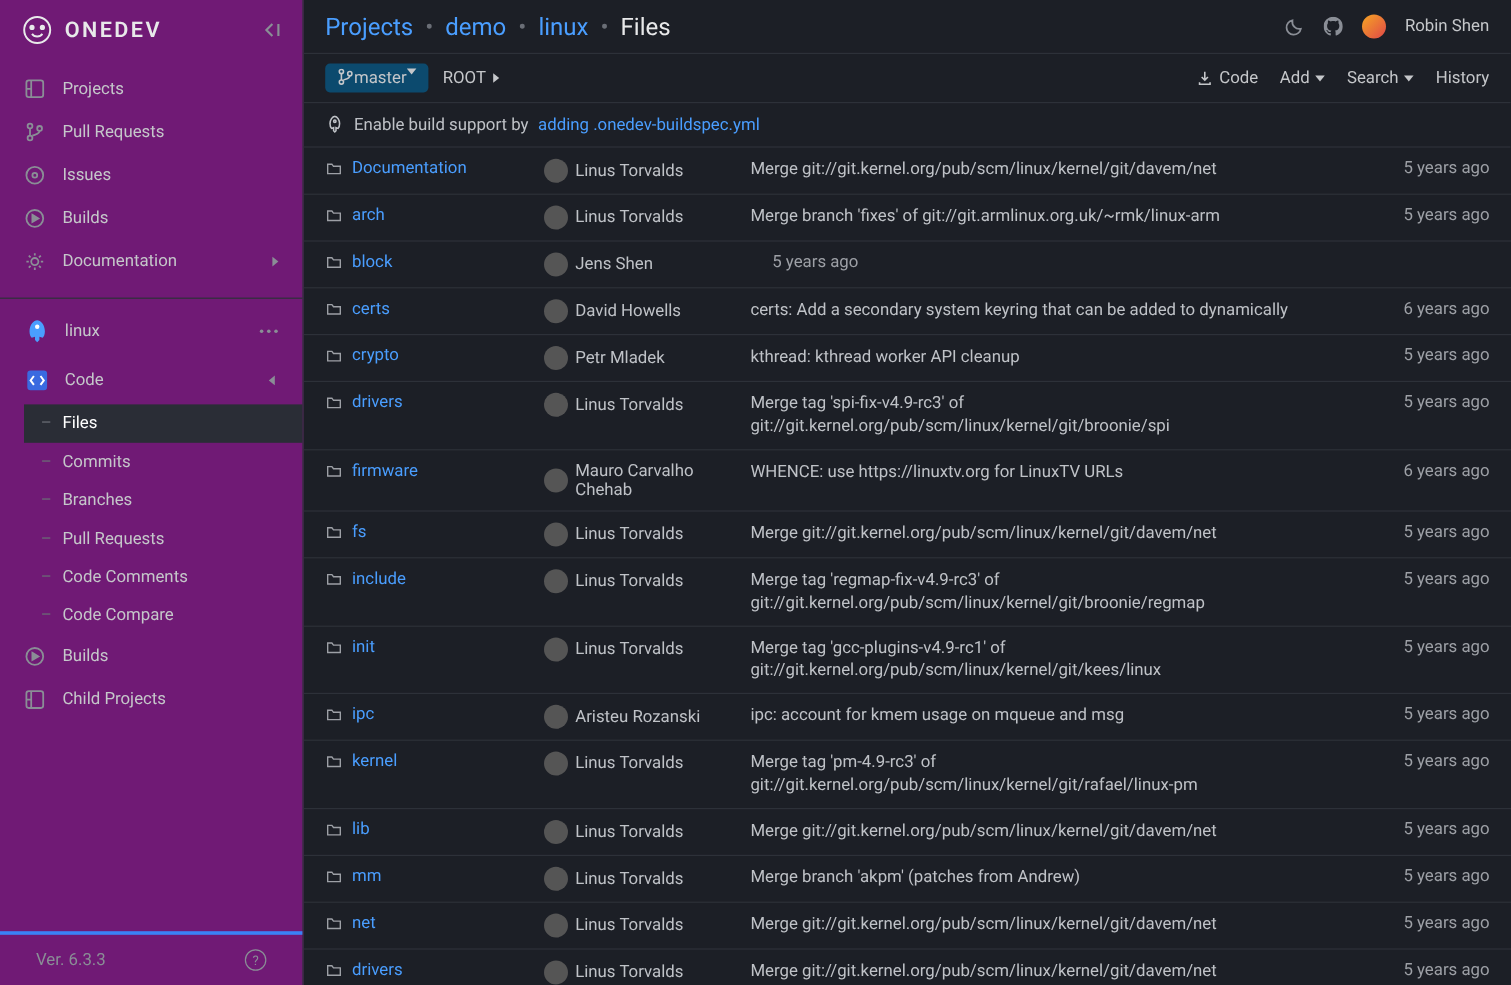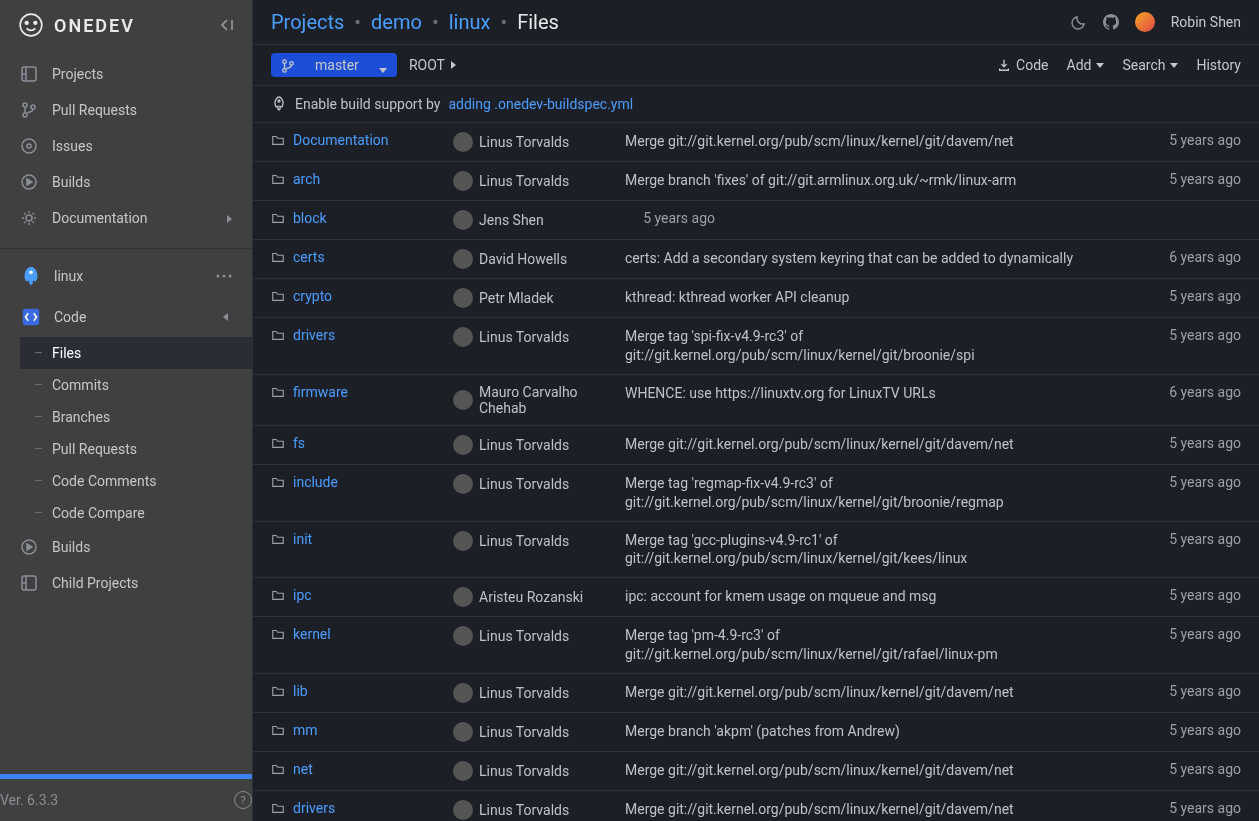--- a/index.html
+++ b/index.html
@@ -1,52 +1,52 @@
 <!DOCTYPE html>
 <html><head>
   <meta charset="utf-8">
   <style>
     * { margin: 0; padding: 0; box-sizing: border-box; }
     body { font-family: -apple-system, BlinkMacSystemFont, "Segoe UI", Roboto, sans-serif; background: #1c1f26; color: #c5c7ca; font-size: 14px; overflow: hidden; width: 1259px; height: 821px; }
     .layout { display: flex; height: 100%; }
-    .sidebar { width: 253px; background: #404040; border-right: 1px solid #2d3139; display: flex; flex-direction: column; }
+    .sidebar { width: 253px; background: #701a75; border-right: 1px solid #2d3139; display: flex; flex-direction: column; }
     .sidebar-header { display: flex; align-items: center; padding: 12px 18px; }
     .logo-icon { width: 26px; height: 26px; margin-right: 10px; }
     .brand { font-size: 18px; font-weight: 600; letter-spacing: 2px; color: #e8e9ea; }
     .collapse-btn { margin-left: auto; color: #8a8e96; cursor: pointer; }
     .sidebar-section { padding: 6px 0; }
     .sidebar-item { display: flex; align-items: center; padding: 9px 20px; cursor: pointer; color: #c5c7ca; }
     .sidebar-item .icon { width: 18px; height: 18px; margin-right: 14px; color: #8a8e96; display: flex; align-items: center; justify-content: center; }
     .sidebar-item.has-chevron .chev { margin-left: auto; color: #8a8e96; }
     .sidebar-divider { height: 1px; background: #2d3139; margin: 6px 0; }
     .project-ctx { display: flex; align-items: center; padding: 10px 20px; }
     .project-ctx .proj-icon { width: 22px; height: 22px; margin-right: 12px; }
     .project-ctx .more { margin-left: auto; color: #8a8e96; cursor: pointer; }
     .tree-item { display: flex; align-items: center; padding: 9px 20px; cursor: pointer; }
     .tree-item .ticon { width: 22px; height: 22px; margin-right: 12px; display: flex; align-items: center; justify-content: center; }
     .tree-item.expanded .chev { transform: rotate(90deg); }
     .tree-item .chev { margin-left: auto; color: #8a8e96; }
     .subtree { padding-left: 20px; }
     .subtree .sub-item { display: flex; align-items: center; padding: 8px 20px 8px 32px; cursor: pointer; color: #c5c7ca; position: relative; }
     .subtree .sub-item::before { content: "–"; position: absolute; left: 14px; color: #6a6e76; }
     .subtree .sub-item.active { background: #2a2d36; color: #fff; }
-    .sidebar-footer { margin-top: auto; padding: 12px 0; display: flex; align-items: center; color: #8a8e96; border-top: 5px solid #3b82f6; text-align: center; }
+    .sidebar-footer { margin-top: auto; padding: 12px 30px; display: flex; align-items: center; color: #8a8e96; border-top: 3px solid #3b82f6; text-align: center; }
     .sidebar-footer .help { margin-left: auto; width: 18px; height: 18px; border: 1.5px solid #8a8e96; border-radius: 50%; display: flex; align-items: center; justify-content: center; font-size: 11px; cursor: pointer; }
     .main { flex: 1; display: flex; flex-direction: column; overflow: hidden; }
     .top-header { display: flex; align-items: center; padding: 10px 18px; border-bottom: 1px solid #2d3139; }
     .breadcrumb { display: flex; align-items: center; font-size: 20px; gap: 10px; }
     .breadcrumb a { color: #4a9eff; cursor: pointer; }
     .breadcrumb .dot { color: #6a6e76; }
     .breadcrumb .current { color: #e8e9ea; }
     .header-right { margin-left: auto; display: flex; align-items: center; gap: 16px; }
     .header-icon { color: #8a8e96; cursor: pointer; }
     .avatar-sm { width: 20px; height: 20px; border-radius: 50%; background: linear-gradient(135deg,#f6a623,#e04848); }
     .user-name { color: #c5c7ca; }
     .toolbar { display: flex; align-items: center; padding: 8px 18px; border-bottom: 1px solid #2d3139; gap: 12px; }
-    .branch-sel { display: flex; align-items: flex-end; gap: 20px; cursor: pointer; background: #1d4ed8; padding: 4px 10px; border-radius: 4px; }
+    .branch-sel { display: flex; align-items: flex-start; gap: 0; cursor: pointer; background: #0c4a6e; padding: 4px 10px; border-radius: 4px; }
     .path-crumb { display: flex; align-items: center; gap: 6px; }
     .path-crumb .root { cursor: pointer; }
     .toolbar-right { margin-left: auto; display: flex; align-items: center; gap: 18px; }
     .toolbar-right .tb-link { display: flex; align-items: center; gap: 5px; cursor: pointer; }
     .build-notice { padding: 10px 18px; border-bottom: 1px solid #2d3139; display: flex; gap: 8px; }
     .build-notice .bicon { width: 16px; height: 16px; }
     .build-notice .muted { color: #bfc2c7; }
     .build-notice .lnk { color: #4a9eff; cursor: pointer; }
     .file-list { flex: 1; overflow-y: auto; }
     .file-row { display: flex; align-items: flex-start; padding: 9px 18px; border-bottom: 1px solid #2d3139; gap: 14px; }

